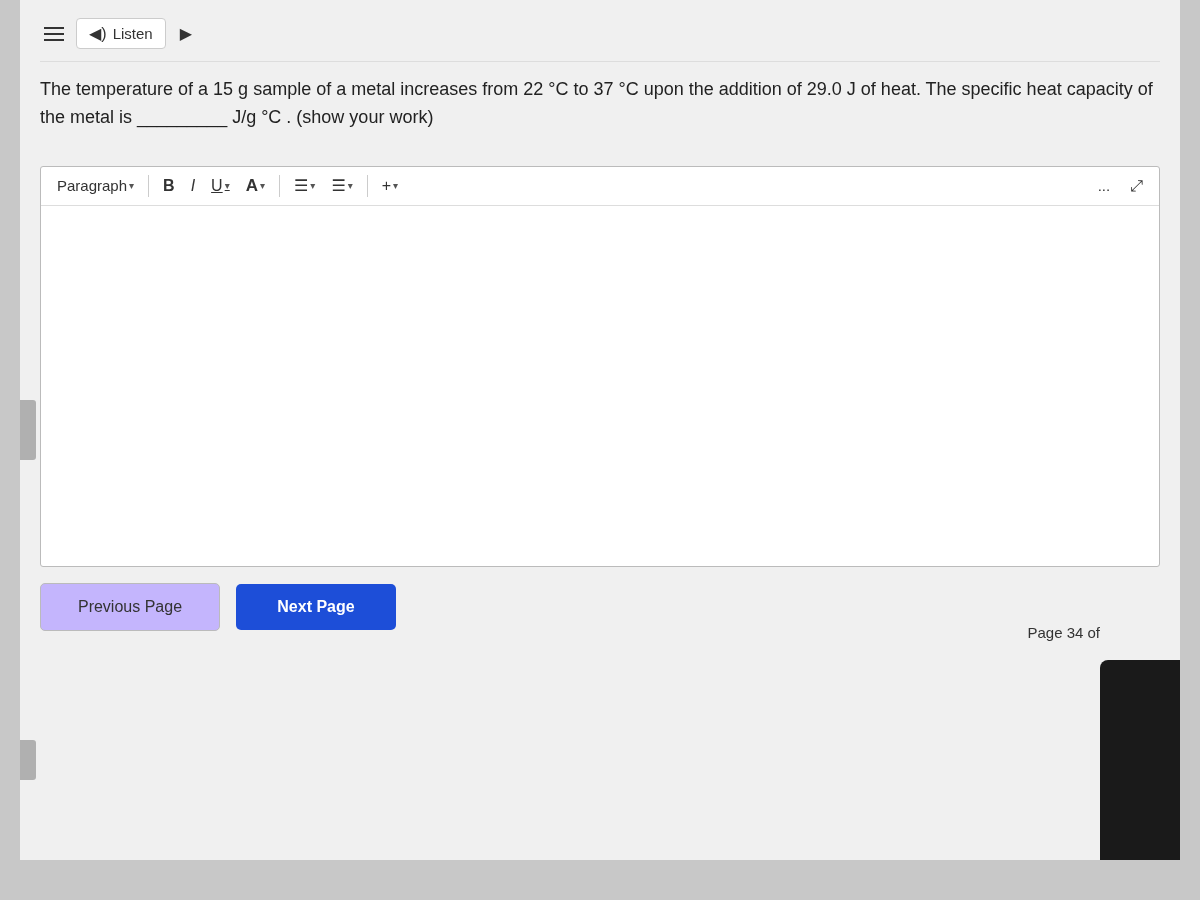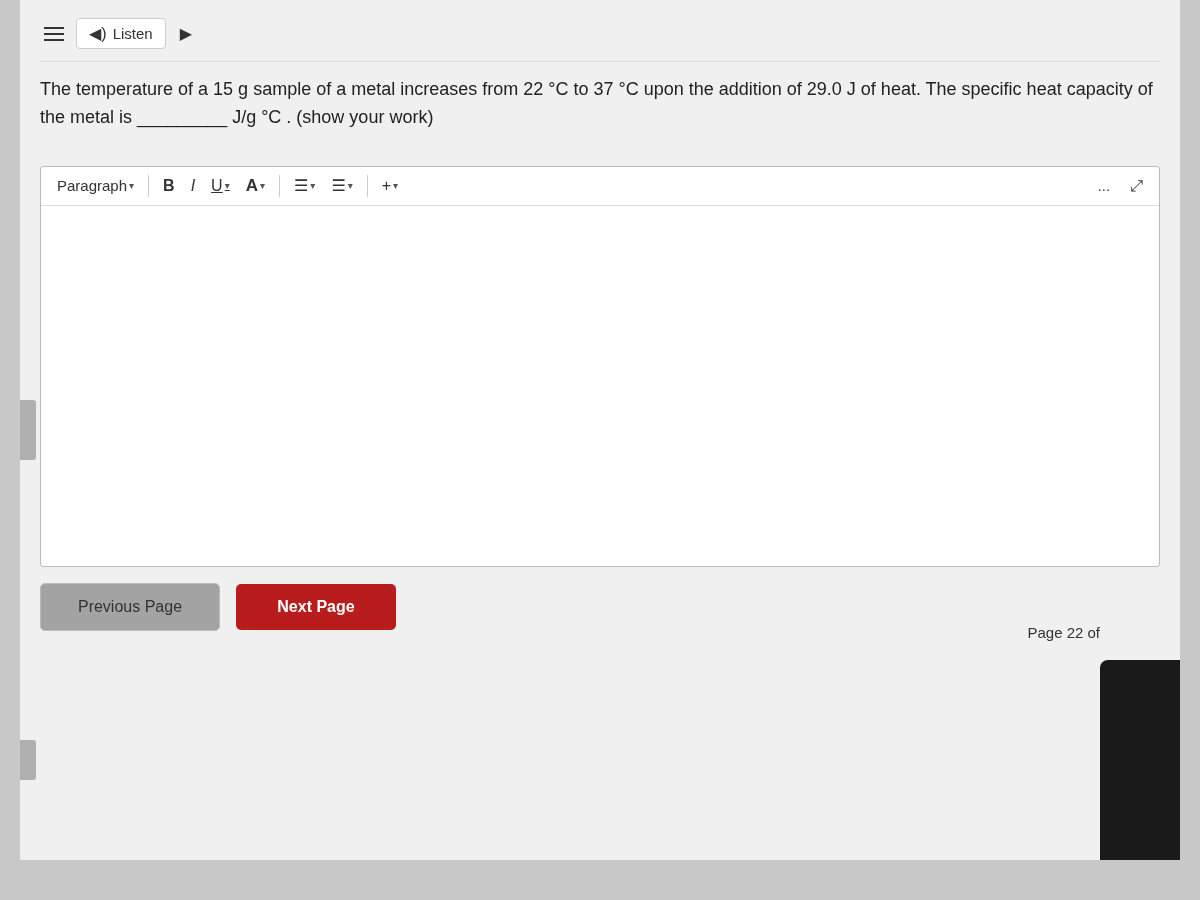--- a/index.html
+++ b/index.html
@@ -161,33 +161,33 @@
     
     .bottom-nav {
       display: flex;
       align-items: center;
       gap: 16px;
       margin-top: 8px;
       position: relative;
     }
 
     .prev-page-btn {
-      background: #a3a3a3;
+      background: #c4b5fd;
       border: 1px solid #bbb;
       border-radius: 5px;
       padding: 14px 28px;
       font-size: 16px;
       font-weight: 500;
       color: #333;
       cursor: pointer;
       min-width: 180px;
     }
 
     .next-page-btn {
-      background: #b91c1c;
+      background: #1d4ed8;
       border: none;
       border-radius: 5px;
       padding: 14px 28px;
       font-size: 16px;
       font-weight: 600;
       color: white;
       cursor: pointer;
       min-width: 160px;
     }
 
@@ -331,19 +331,19 @@
   </div>
 
   <div class="bottom-nav">
     <button class="prev-page-btn">
       <span>Previous Page</span>
     </button>
     <button class="next-page-btn">
       <span>Next Page</span>
     </button>
     <div class="page-indicator">
-      <span>Page 22 of</span>
+      <span>Page 34 of</span>
     </div>
   </div>
 
   <div class="device-corner"></div>
 
 </div>
 
 </body></html>

